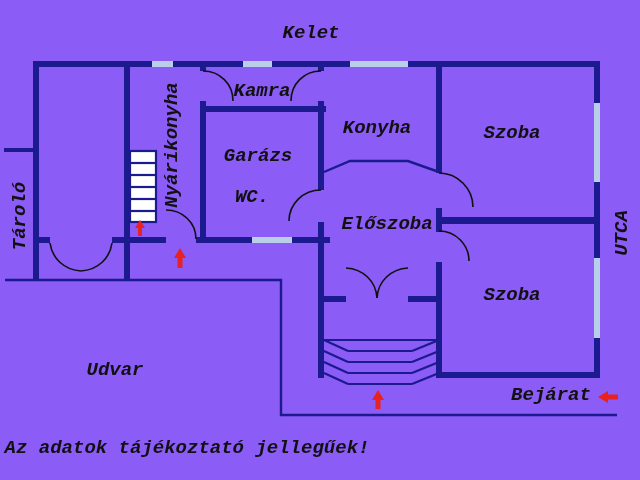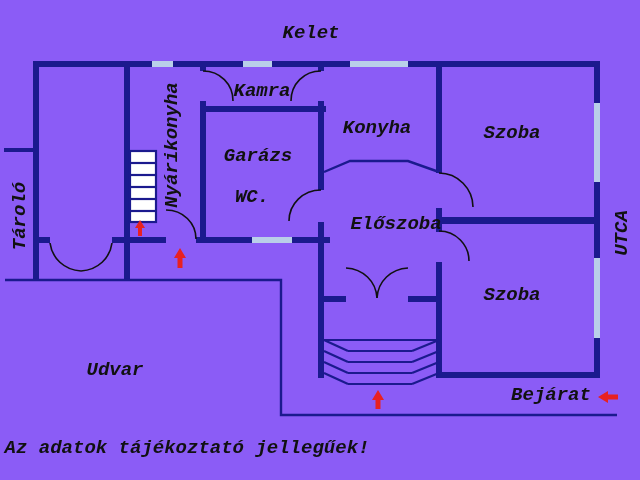--- a/index.html
+++ b/index.html
@@ -121,21 +121,21 @@
 
   <div class="lbl" style="left:311px;top:33px;">Kelet</div>
 
   <div class="lbl v" style="left:20px;top:216px;">Tároló</div>
   <div class="lbl v" style="left:172px;top:145px;">Nyárikonyha</div>
   <div class="lbl" style="left:262px;top:91px;">Kamra</div>
   <div class="lbl" style="left:258px;top:156px;">Garázs</div>
   <div class="lbl" style="left:252px;top:197px;">WC.</div>
   <div class="lbl" style="left:377px;top:128px;">Konyha</div>
   <div class="lbl" style="left:512px;top:133px;">Szoba</div>
-  <div class="lbl" style="left:396px;top:224px;">Előszoba</div>
+  <div class="lbl" style="left:387px;top:224px;">Előszoba</div>
   <div class="lbl" style="left:512px;top:295px;">Szoba</div>
 
   <div class="lbl v" style="left:622px;top:233px;">UTCA</div>
   <div class="lbl" style="left:115px;top:370px;">Udvar</div>
   <div class="lbl" style="left:187px;top:448px;">Az adatok tájékoztató jellegűek!</div>
 
   <div class="lbl" style="left:551px;top:395px;">Bejárat</div>
 </div>
 
 </body></html>

